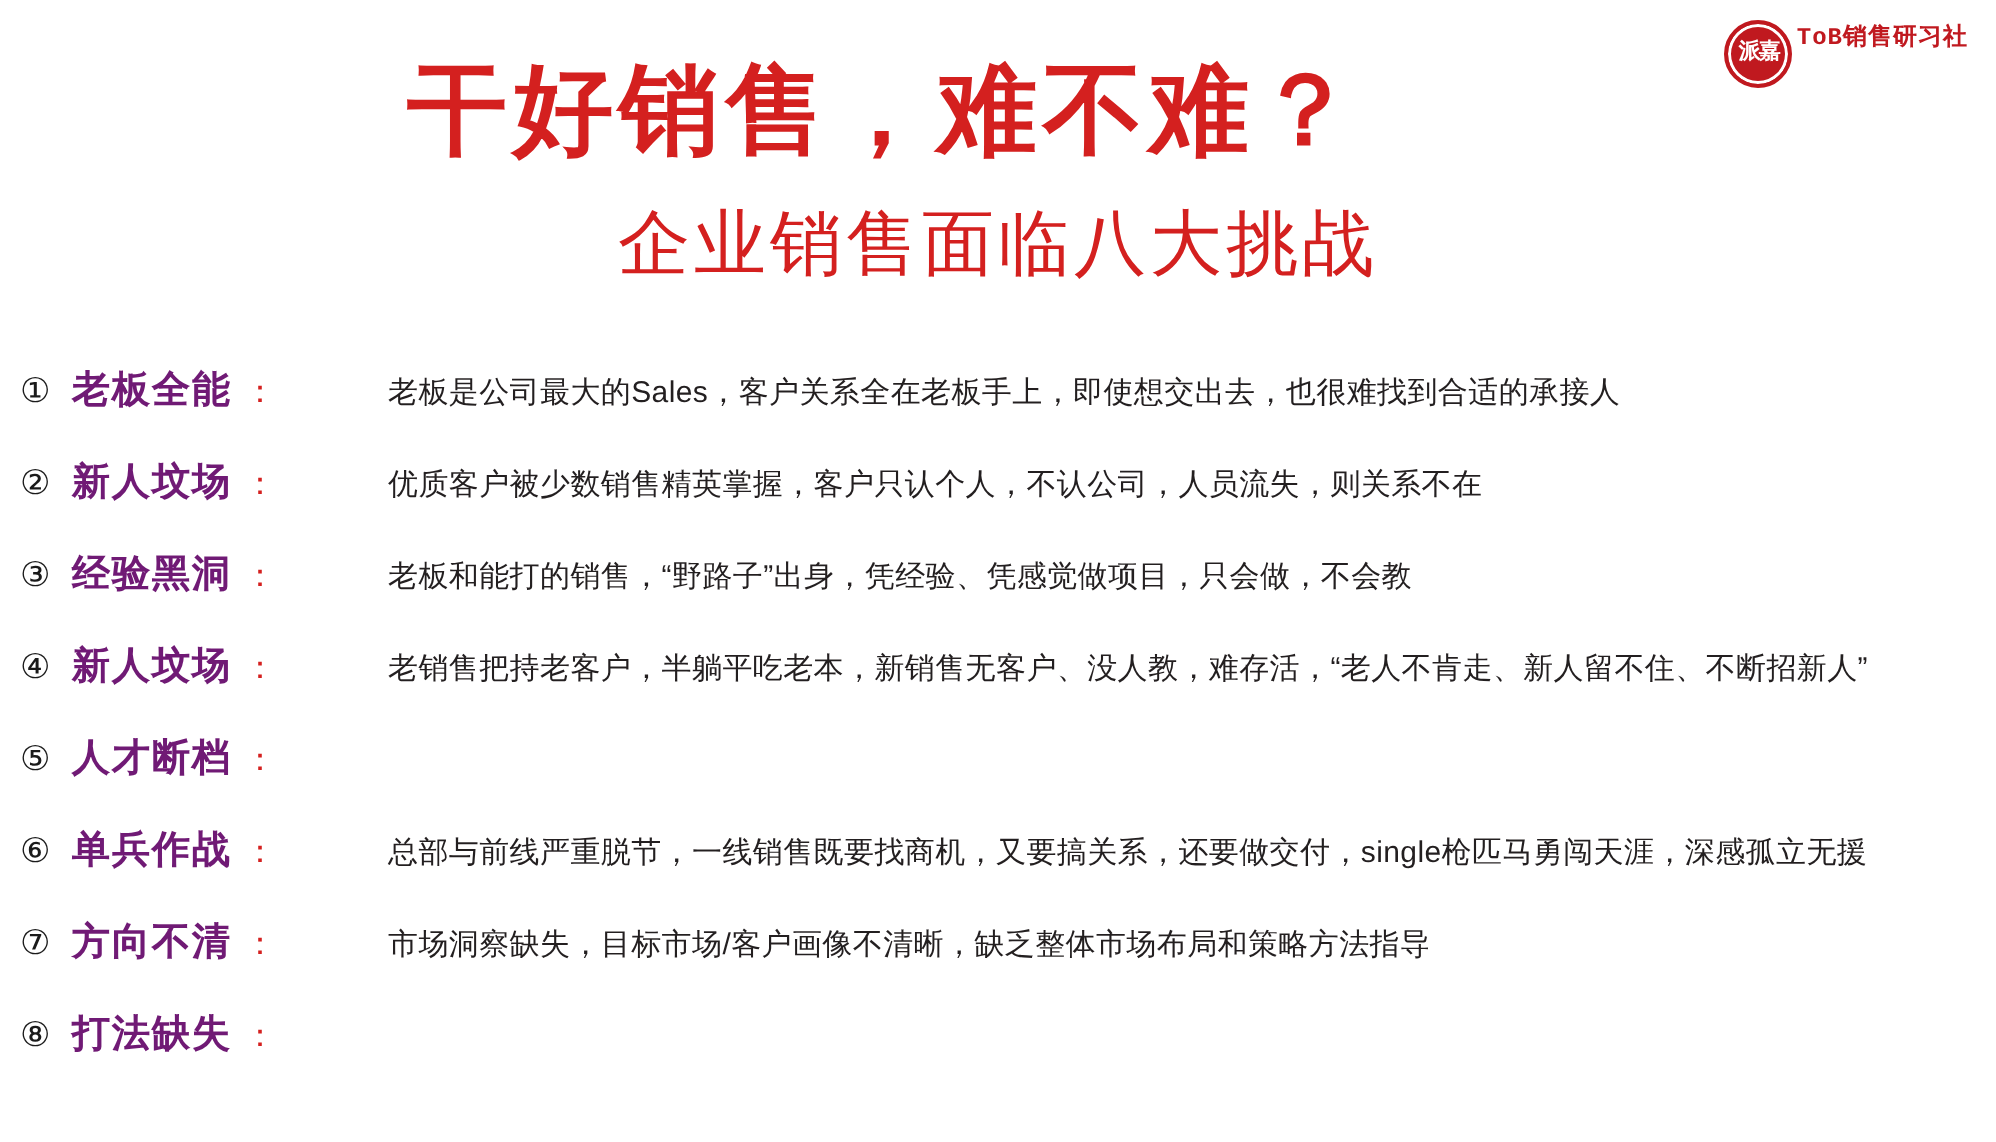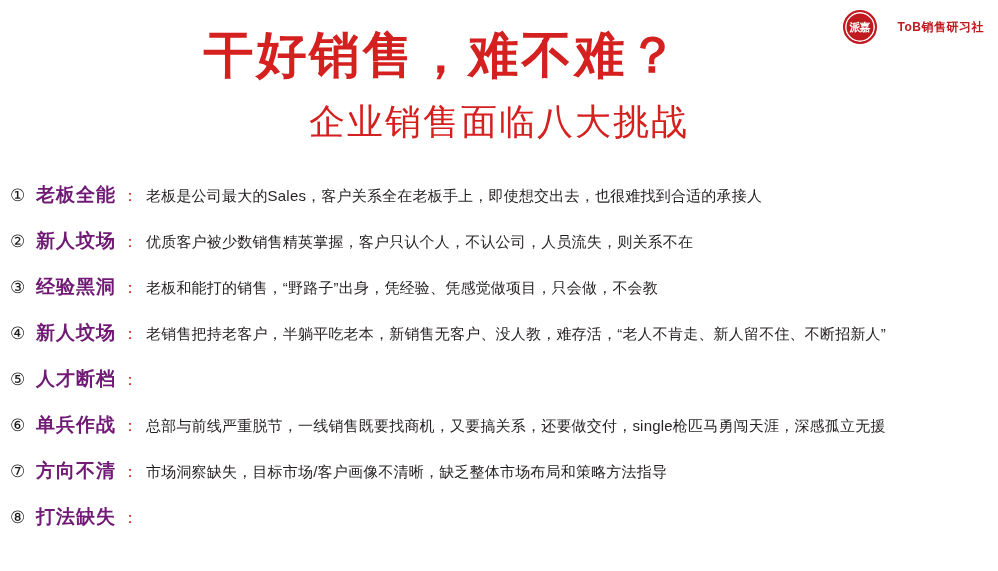--- a/index.html
+++ b/index.html
@@ -21,22 +21,23 @@
     background: #ffffff;
     box-sizing: border-box;
   }
 
   
   .brand {
     position: absolute;
     top: 10px;
     right: 14px;
     display: flex;
-    align-items: center;
-    gap: 21px;
+    align-items: flex-start;
+    gap: 2px;
+    font-family: Liberation Mono, monospace;
   }
   .brand-seal {
     width: 30px;
     height: 30px;
     border-radius: 50%;
     border: 2px solid #c0191f;
     background: #c0191f;
     position: relative;
     display: flex;
     align-items: center;
@@ -117,20 +118,21 @@
     font-size: 16px;
     padding: 0 8px 0 6px;
   }
   .row-text {
     flex: 1 1 auto;
     color: #231f20;
     font-size: 15px;
     line-height: 1.2;
     white-space: nowrap;
     letter-spacing: 0.2px;
+    margin-left: 48px;
   }
 </style>
 </head>
 <body>
 
 <div class="slide">
 
   <div class="brand">
     <div class="brand-seal">
       <span>派嘉</span>

